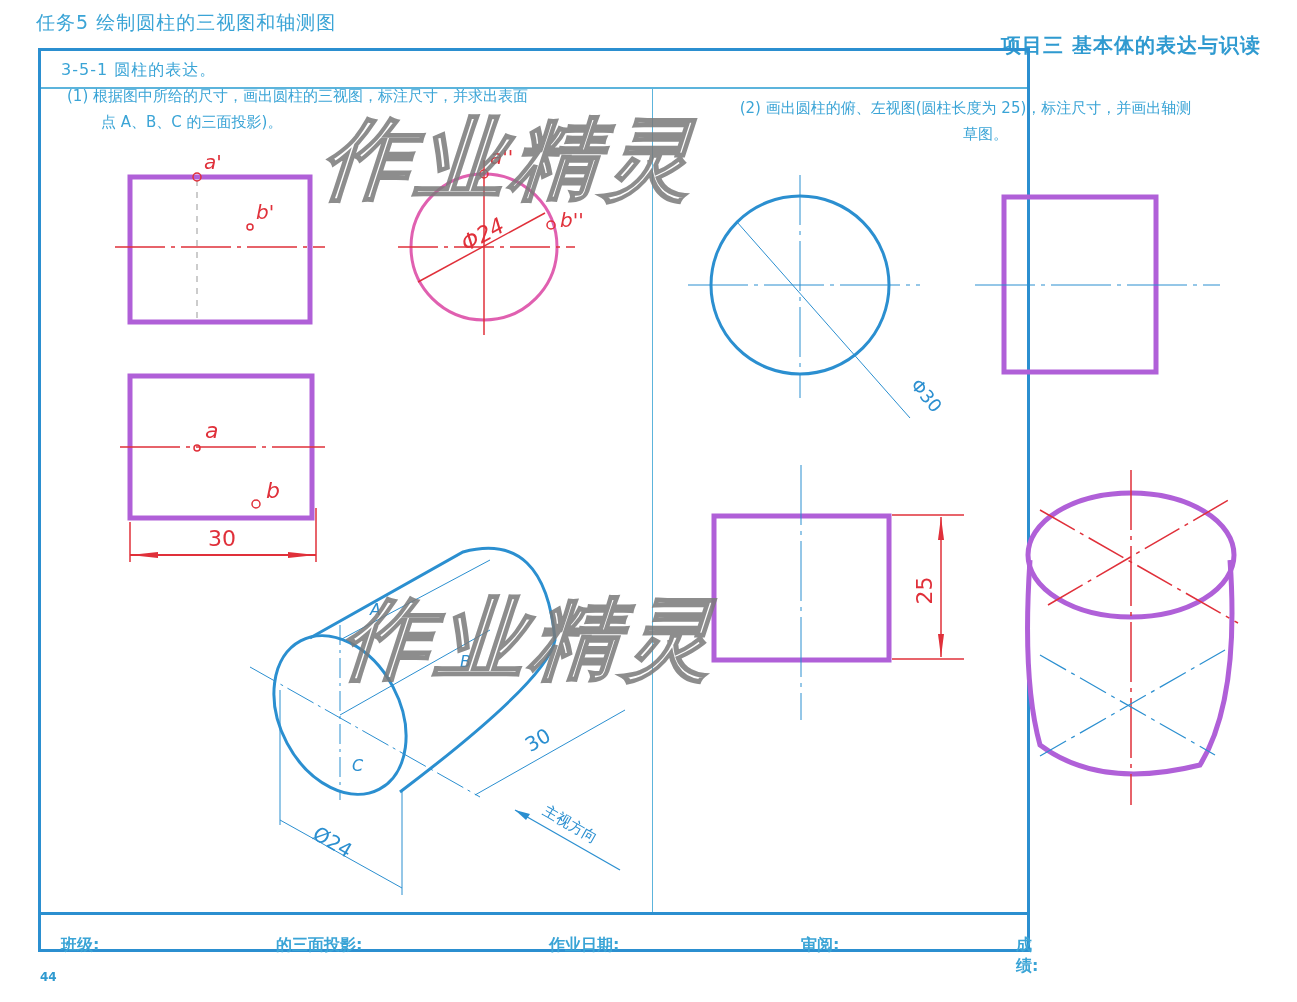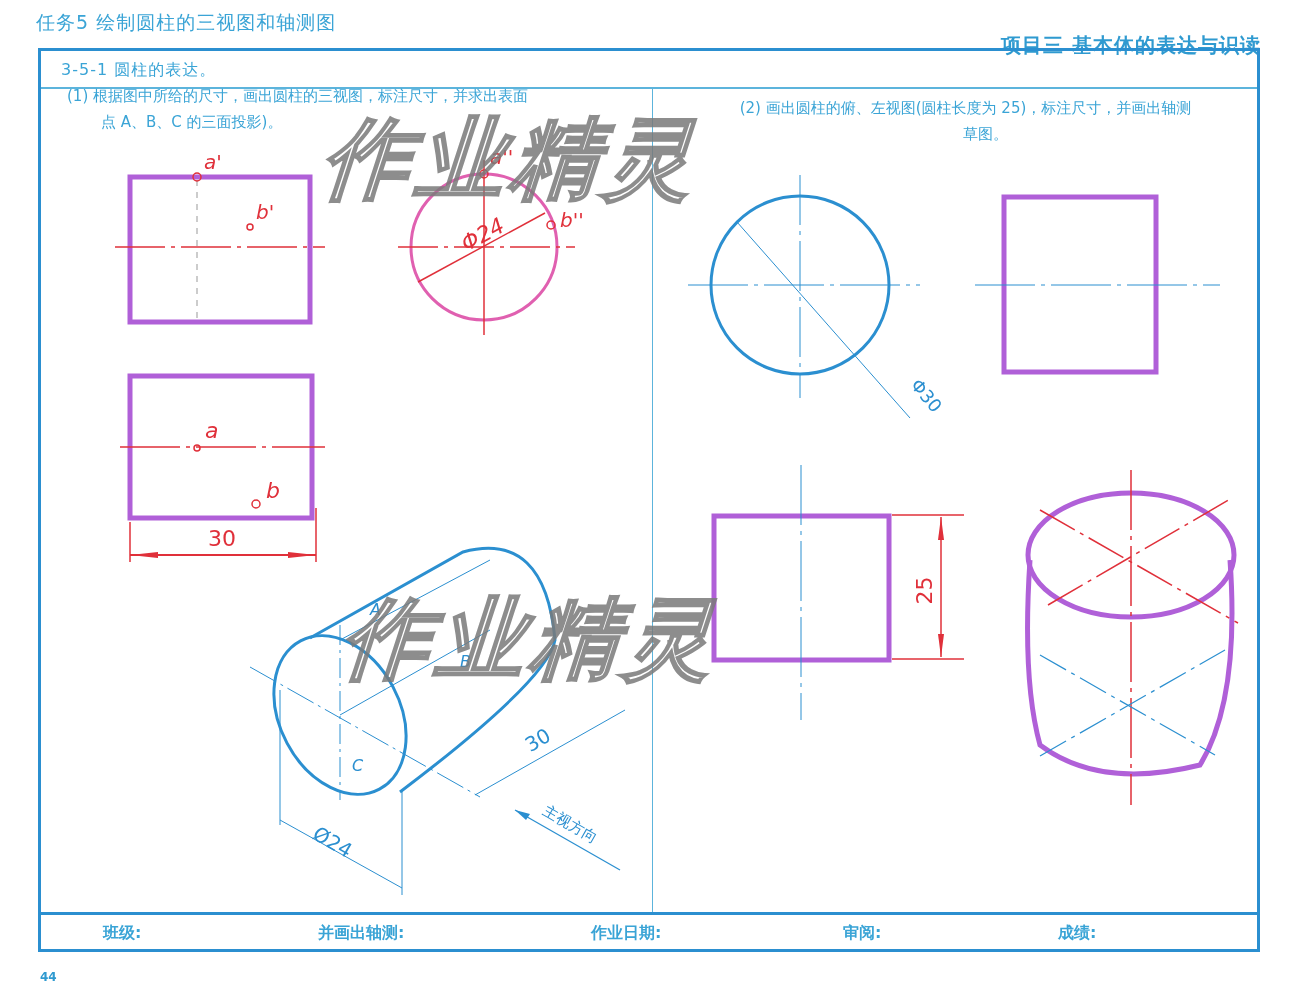--- a/index.html
+++ b/index.html
@@ -1,28 +1,28 @@
 <!DOCTYPE html>
 <html><head>
 <meta charset="utf-8">
 <style>
   html, body { margin: 0; padding: 0; background: #ffffff; }
   body { width: 1297px; height: 1002px; position: relative; overflow: hidden;
          font-family: "DejaVu Sans", sans-serif; color: #3a9fd0; }
   .hdr-left { position: absolute; left: 36px; top: 10px; font-size: 19px; color: #3aa4d6; letter-spacing: 1px; text-align: right; }
   .hdr-right { position: absolute; right: 36px; top: 9px; font-size: 20px; color: #2f9ad0; font-weight: bold; letter-spacing: 1px; margin-top: 23px; }
-  .frame { position: absolute; left: 38px; top: 48px; width: 1222px; height: 904px;
+  .frame { position: absolute; left: 38px; top: 48px; width: 992px; height: 904px;
            border: 3px solid #2b8fd0; box-sizing: border-box; }
   .sec-bar { position: absolute; left: 0; top: 0; right: 0; height: 38px;
              border-bottom: 2px solid #5cb4dc; box-sizing: border-box; }
   .sec-title { position: absolute; left: 20px; top: 9px; font-size: 16px; color: #3aa4d6; letter-spacing: 1px; }
   .divider { position: absolute; left: 611px; top: 38px; width: 1px; height: 826px; background: #5cb4dc; }
   .footer { position: absolute; left: 0; right: 0; bottom: 0; height: 37px;
             border-top: 3px solid #2b8fd0; box-sizing: border-box; }
-  .foot-item { position: absolute; top: 8px; font-size: 16px; color: #3aa4d6; font-weight: bold; margin-left: 42px; }
+  .foot-item { position: absolute; top: 20px; font-size: 16px; color: #3aa4d6; font-weight: bold; }
   .q-text { position: absolute; font-size: 15px; color: #3aa4d6; line-height: 26px; }
   .page-num { position: absolute; left: 40px; top: 970px; font-size: 12px; color: #2f9ad0; font-weight: bold; }
   svg.draw { position: absolute; left: 0; top: 0; }
   .lbl { position: absolute; font-family: "DejaVu Sans", sans-serif; }
   .wm { position: absolute; font-size: 88px; font-weight: bold; color: transparent;
         -webkit-text-stroke: 2px #7a7a7a; letter-spacing: 6px; transform: skewX(-18deg); opacity: .85; }
 </style>
 </head>
 <body>
 
@@ -39,21 +39,21 @@
     <div>(1) 根据图中所给的尺寸，画出圆柱的三视图，标注尺寸，并求出表面</div>
     <div style="padding-left:34px;">点 A、B、C 的三面投影)。</div>
   </div>
   <div class="q-text" style="left:632px; top:44px; width:585px;text-align:center;">
     <div>(2) 画出圆柱的俯、左视图(圆柱长度为 25)，标注尺寸，并画出轴测</div>
     <div style="padding-left:40px;">草图。</div>
   </div>
 
   <div class="footer">
     <span class="foot-item" style="left:20px;">班级:</span>
-    <span class="foot-item" style="left:235px;">并画出轴测:</span>
+    <span class="foot-item" style="left:235px;">的三面投影:</span>
     <span class="foot-item" style="left:508px;text-align:right;">作业日期:</span>
     <span class="foot-item" style="left:760px;">审阅:</span>
     <span class="foot-item" style="left:975px;">成绩:</span>
   </div>
 </div>
 
 <div class="page-num">44</div>
 
 <svg class="draw" width="1297" height="1002">
 

